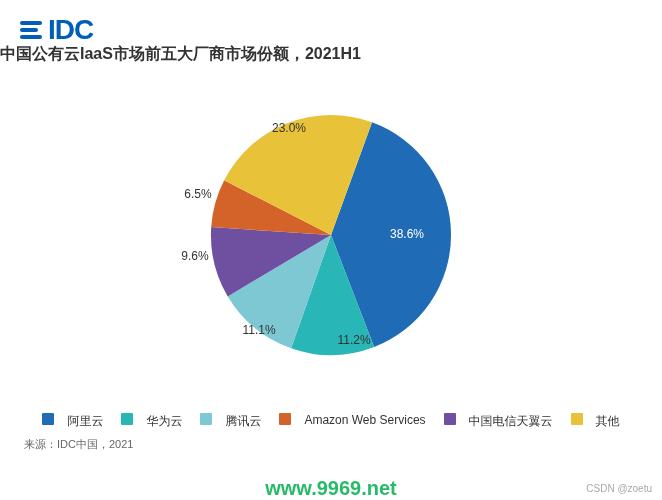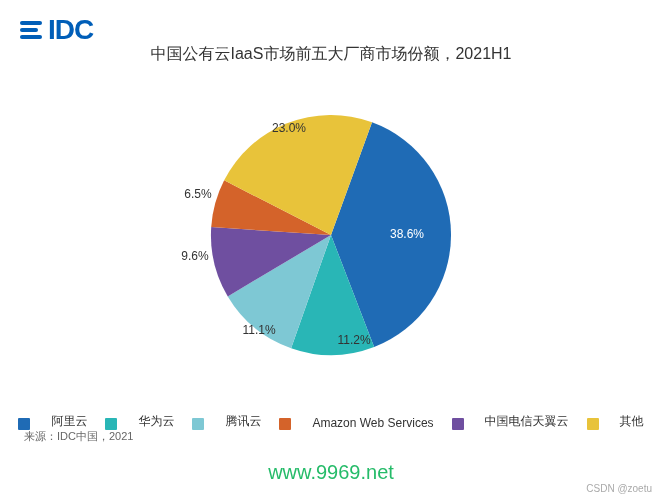--- a/index.html
+++ b/index.html
@@ -46,23 +46,23 @@
       letter-spacing: -1px;
       line-height: 1;
     }
 
     
     .chart-title {
       position: absolute;
       top: 44px;
       left: 0;
       right: 0;
-      text-align: center;
+      text-align: left;
       font-size: 16px;
-      font-weight: normal;
+      font-weight: bold;
       color: #333333;
     }
 
     
     .chart-area {
       position: absolute;
       top: 80px;
       left: 50%;
       transform: translateX(-50%);
       width: 380px;
@@ -75,49 +75,49 @@
       bottom: 70px;
       left: 0;
       right: 0;
       display: flex;
       justify-content: center;
       gap: 18px;
       flex-wrap: wrap;
     }
     .legend-item {
       display: flex;
-      align-items: flex-end;
-      gap: 21px;
+      align-items: flex-start;
+      gap: 13px;
       font-size: 12px;
       color: #333;
     }
     .legend-color {
       width: 12px;
       height: 12px;
       border-radius: 1px;
       flex-shrink: 0;
     }
 
     
     .source-text {
       position: absolute;
-      bottom: 56px;
+      bottom: 48px;
       left: 24px;
       font-size: 11px;
       color: #666;
     }
 
     
     .watermark {
       position: absolute;
-      bottom: 16px;
+      bottom: 0;
       left: 50%;
       transform: translateX(-50%);
       font-size: 20px;
-      font-weight: normal;
+      font-weight: bold;
       color: #00b050;
       opacity: 0.85;
     }
 
     
     .csdn-credit {
       position: absolute;
       bottom: 6px;
       right: 10px;
       font-size: 10px;

